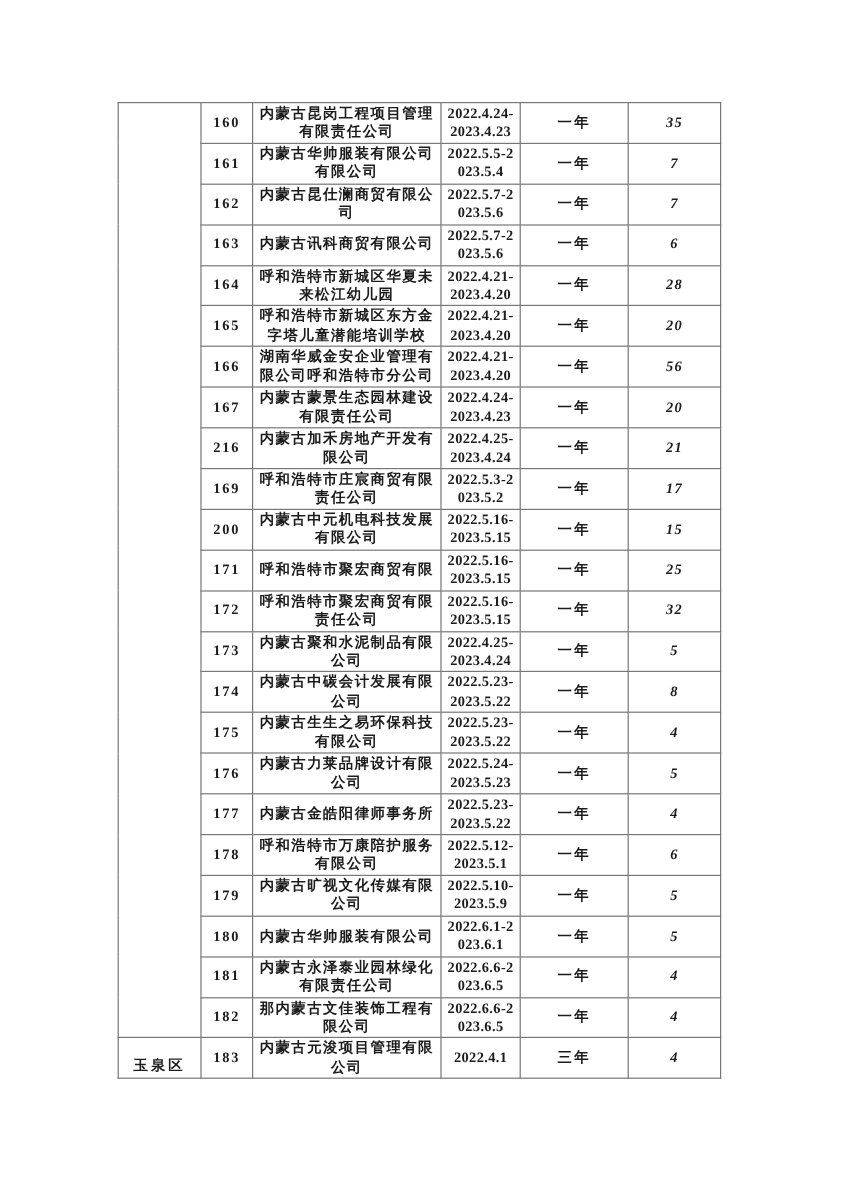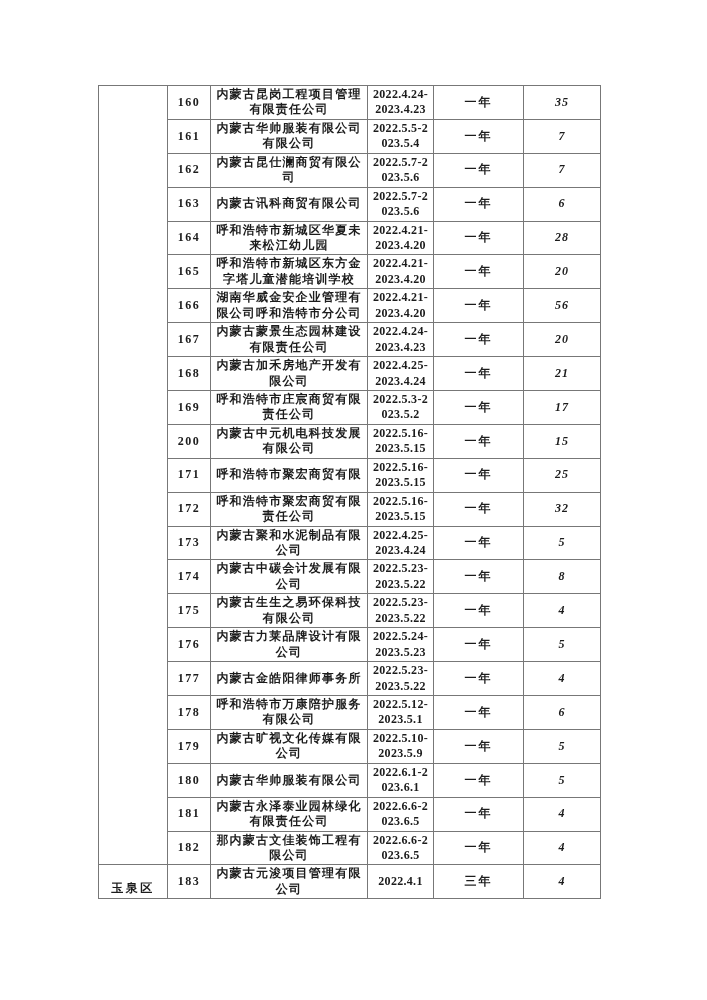--- a/index.html
+++ b/index.html
@@ -98,21 +98,21 @@
       <tr>
         <td class="index-cell">167</td>
         <td class="company-cell">内蒙古蒙景生态园林建设
 有限责任公司</td>
         <td class="date-cell">2022.4.24-
 2023.4.23</td>
         <td class="term-cell">一年</td>
         <td class="count-cell">20</td>
       </tr>
       <tr>
-        <td class="index-cell">168</td>
+        <td class="index-cell">216</td>
         <td class="company-cell">内蒙古加禾房地产开发有
 限公司</td>
         <td class="date-cell">2022.4.25-
 2023.4.24</td>
         <td class="term-cell">一年</td>
         <td class="count-cell">21</td>
       </tr>
       <tr>
         <td class="index-cell">169</td>
         <td class="company-cell">呼和浩特市庄宸商贸有限

